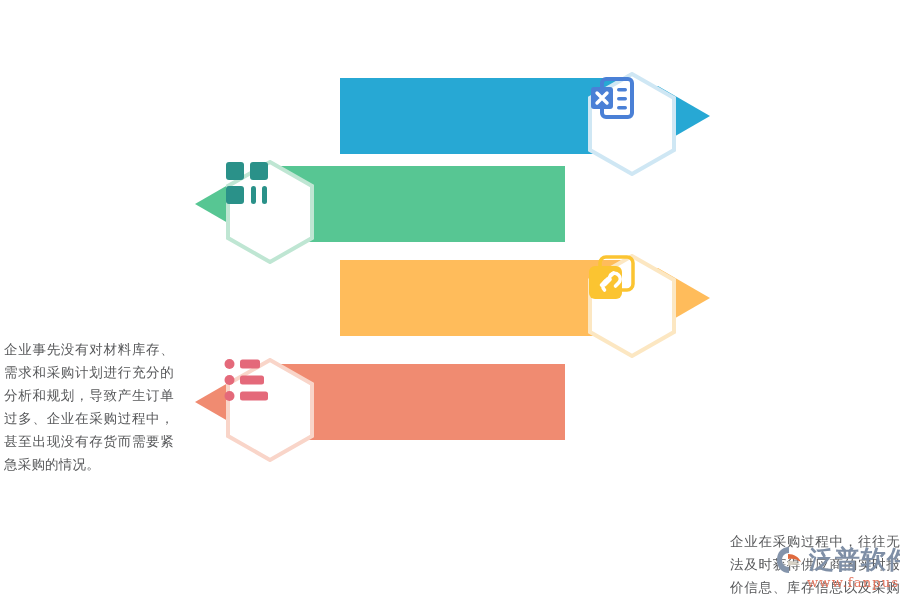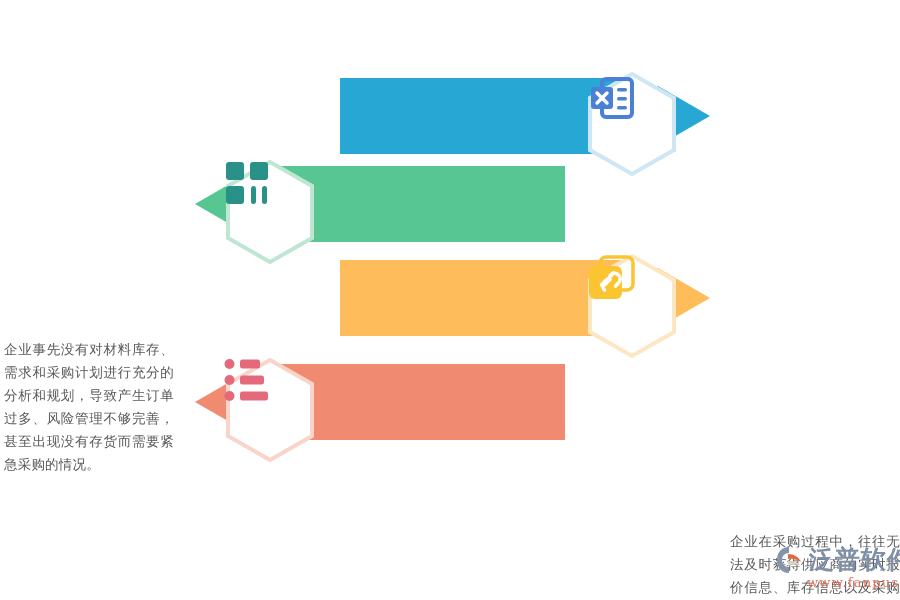--- a/index.html
+++ b/index.html
@@ -121,21 +121,21 @@
         <svg width="46" height="46" viewBox="0 0 46 46" aria-hidden="true">
           <rect x="2" y="2" width="18" height="18" rx="3" fill="#2a9189"></rect>
           <rect x="26" y="2" width="18" height="18" rx="3" fill="#2a9189"></rect>
           <rect x="2" y="26" width="18" height="18" rx="3" fill="#2a9189"></rect>
           <rect x="27" y="26" width="5" height="18" rx="2.5" fill="#2a9189"></rect>
           <rect x="38" y="26" width="5" height="18" rx="2.5" fill="#2a9189"></rect>
         </svg>
       </div>
     </div>
 
-    <div class="caption caption-left cap-2">企业事先没有对材料库存、需求和采购计划进行充分的分析和规划，导致产生订单过多、风险管理不够完善，甚至出现没有存货而需要紧急采购的情况。</div>
+    <div class="caption caption-left cap-2">企业事先没有对材料库存、需求和采购计划进行充分的分析和规划，导致产生订单过多、企业在采购过程中，甚至出现没有存货而需要紧急采购的情况。</div>
   </div>
 
   <div class="row row-3">
 
     <div class="bar bar-right">
       <svg width="370" height="76" viewBox="0 0 370 76" aria-hidden="true">
         <path d="M0,8 L318,8 L370,38 L318,68 L0,68 Z" fill="#FFBC5B"></path>
         <rect x="0" y="0" width="295" height="76" fill="#FFBC5B"></rect>
       </svg>
     </div>

